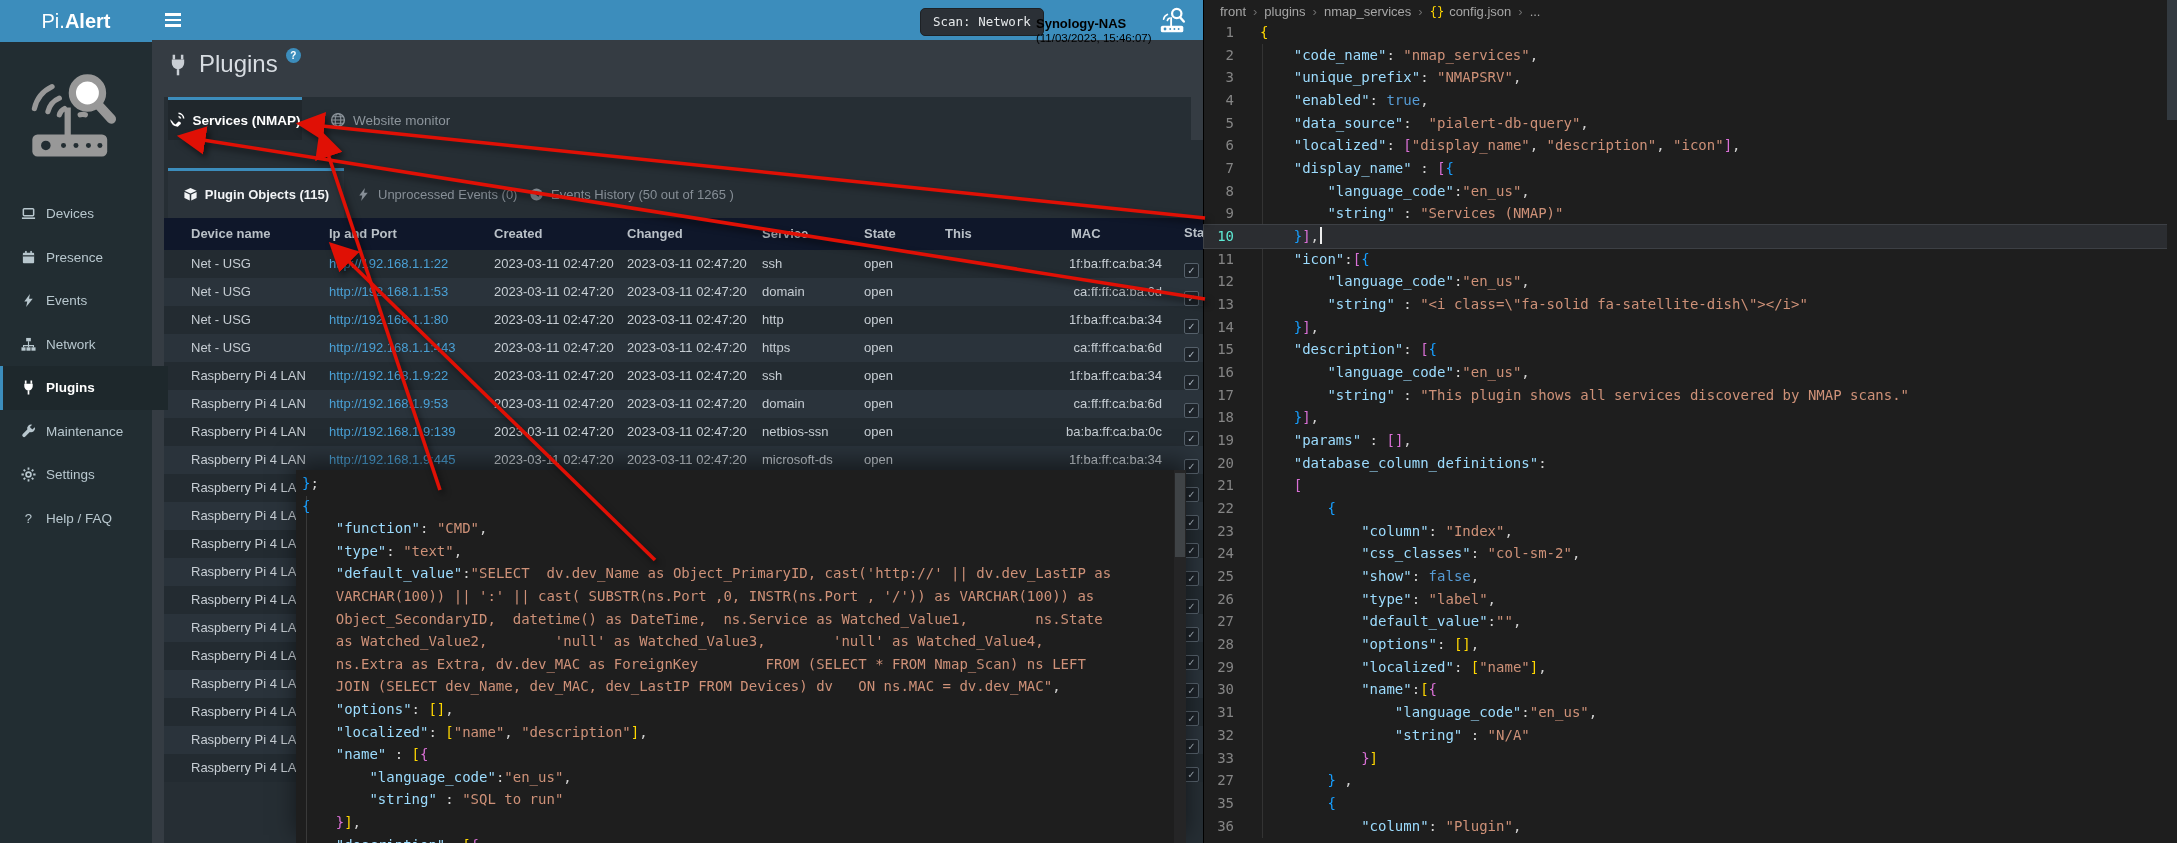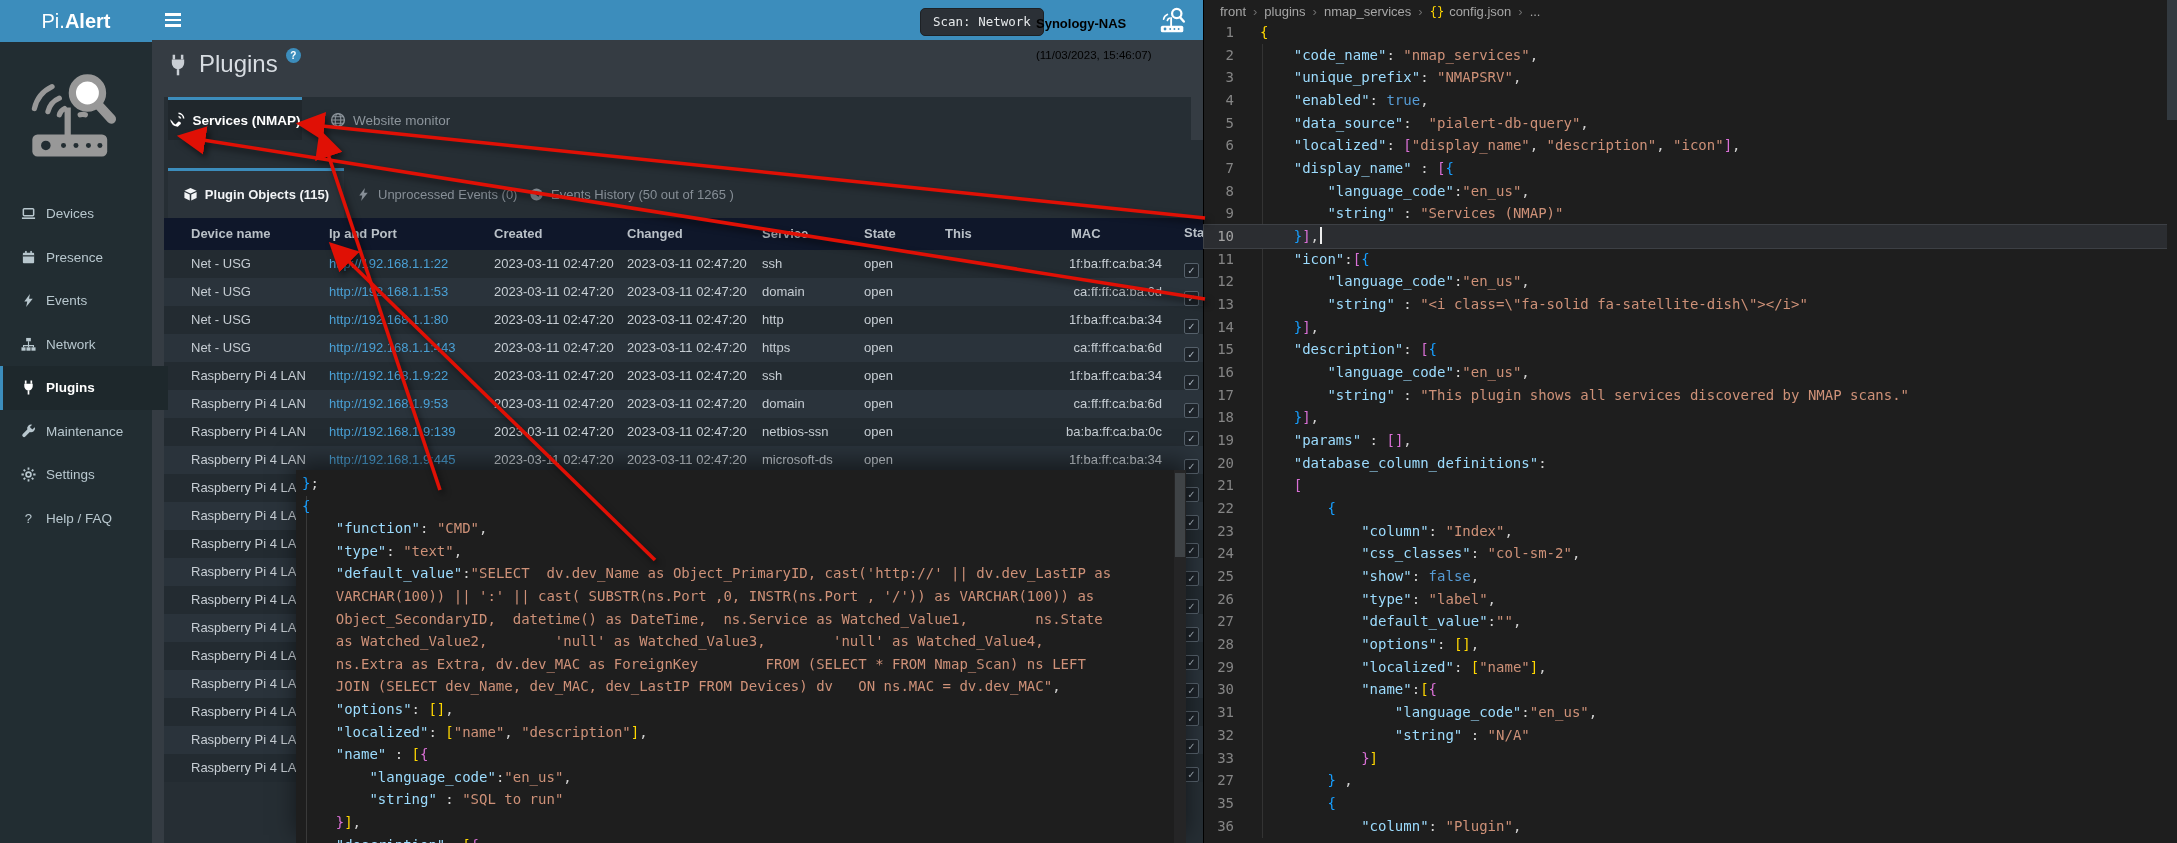--- a/index.html
+++ b/index.html
@@ -12,21 +12,21 @@
   .brand{position:absolute;left:0;top:0;width:152px;height:42px;line-height:42px;text-align:center;
          color:#fff;font-size:20px;background:#3c8dbc;}
   .brand b{font-weight:bold;}
   .hamburger{position:absolute;left:165px;top:13px;width:18px;height:16px;cursor:pointer;color:#fff;}
   .hamburger i{display:block;width:16px;height:2.5px;background:#fff;margin:0 0 3px 0;}
   .scan-badge{position:absolute;left:920px;top:8px;height:26px;line-height:26px;padding:0 12px;
               background:#2b3036;border:1px solid #1d2125;border-radius:5px;color:#e6e9eb;
               font-family:"DejaVu Sans Mono",monospace;font-size:12.5px;}
   .dev-info{position:absolute;left:1036px;top:16px;color:#000000;}
   .dev-name{font-size:13px;font-weight:bold;}
-  .dev-time{font-size:11.5px;margin-top:18px;}
+  .dev-time{font-size:11.5px;margin-top:1px;}
   .hdr-router{position:absolute;left:1158px;top:6px;width:30px;height:30px;color:#fff;}
 
   
   .sidebar{position:absolute;left:0;top:42px;width:152px;height:801px;background:#222d32;z-index:2;}
   .logo{position:absolute;left:24px;top:26px;width:104px;height:104px;}
   .nav{position:absolute;top:150px;left:0;width:168px;}
   .nav-item{height:43.5px;display:flex;align-items:center;gap:10px;padding-left:18px;
             color:#b8c7ce;font-size:13.5px;border-left:3px solid transparent;cursor:pointer;box-sizing:border-box;}
   .nav-item .nico{width:15px;height:15px;flex:none;display:inline-block;}
   .nav-item .nico svg{width:15px;height:15px;display:block;}
@@ -88,21 +88,21 @@
   .ed-bc{height:24px;line-height:24px;padding-left:16px;font-size:13px;color:#a6a6a6;white-space:nowrap;}
   .ed-bc .seg{cursor:pointer;}
   .ed-bc .sep{color:#6d6d6d;margin:0 7px;}
   .ed-bc .jicon{color:#ffd700;font-family:"DejaVu Sans Mono",monospace;margin-right:5px;font-size:12px;}
   .ed-rows{position:absolute;top:21px;left:0;right:0;}
   .ed-row{height:22.68px;display:flex;font-family:"DejaVu Sans Mono",monospace;font-size:14px;
           line-height:22.68px;}
   .ed-num{width:30px;text-align:right;padding-right:18px;color:#858585;flex:none;}
   .ed-code{white-space:pre;padding-left:8px;}
   .ed-row.cur{background:#2b2d31;outline:1px solid #3d4045;}
-  .ed-row.cur .ed-num{color:#a3a3a3;}
+  .ed-row.cur .ed-num{color:#5eead4;}
   .cursor{display:inline-block;width:1.5px;height:17px;background:#ededed;vertical-align:-3px;margin-left:1px;}
   .ed-guide{position:absolute;left:58px;top:44px;height:794px;width:1px;background:#333;}
   .ed-scroll{position:absolute;right:0;top:0;width:10px;height:100%;background:#1e1e1e;}
   .ed-thumb{position:absolute;right:0;top:0;width:10px;height:120px;background:#333a40;}
 
   
   .tk-key{color:#9cdcfe;} .tk-str{color:#ce9178;} .tk-kw{color:#569cd6;}
   .tk-b0{color:#ffd700;} .tk-b1{color:#da70d6;} .tk-b2{color:#179fff;} .tk-pl{color:#d4d4d4;}
 
   

